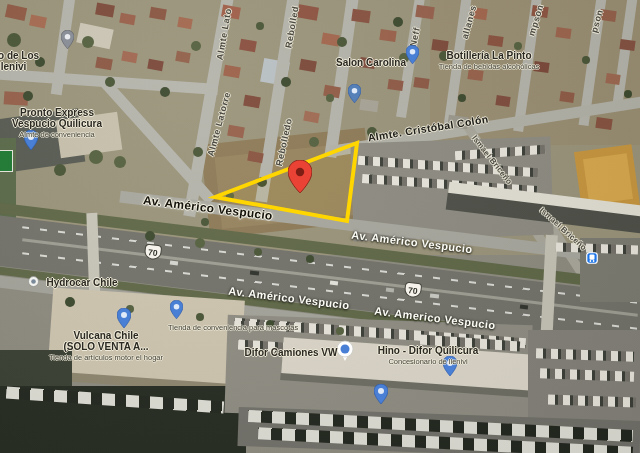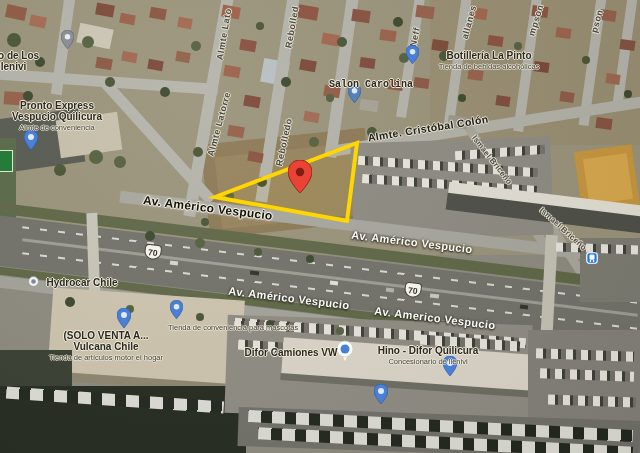--- a/index.html
+++ b/index.html
@@ -240,33 +240,33 @@
     <div class="t">o de Los</div>
     <div class="t">llenivi</div>
   </div>
   <div class="pin" style="left:61px;top:30px;">
     <svg width="13" height="19" viewBox="0 0 14 20">
         <path d="M7 0C3.1 0 0 3.1 0 7c0 5.2 7 13 7 13s7-7.8 7-13C14 3.1 10.9 0 7 0z" fill="#8a8f98" stroke="#5b5f66" stroke-width=".7"></path>
         <circle cx="7" cy="7" r="3" fill="#e8eaee"></circle>
       </svg>
   </div>
 
-  <div class="poi" style="left:57px;top:116px;">
+  <div class="poi" style="left:57px;top:123px;">
     <div class="t">Pronto Express</div>
     <div class="t">Vespucio Quilicura</div>
     <div class="s">Almte de conveniencia</div>
   </div>
   <div class="pin" style="left:24px;top:130px;">
     <svg width="14" height="20" viewBox="0 0 14 20">
         <path d="M7 0C3.1 0 0 3.1 0 7c0 5.2 7 13 7 13s7-7.8 7-13C14 3.1 10.9 0 7 0z" fill="#4a7fd6" stroke="#2d5aa8" stroke-width=".7"></path>
         <circle cx="7" cy="7" r="3" fill="#dfe9f8"></circle>
       </svg>
   </div>
 
-  <div class="poi" style="left:371px;top:84px;font-family:Liberation Mono, monospace;">
+  <div class="poi" style="left:371px;top:62px;">
     <div class="t">Salon Carolina</div>
   </div>
   <div class="pin" style="left:348px;top:84px;">
     <svg width="13" height="19" viewBox="0 0 14 20">
         <path d="M7 0C3.1 0 0 3.1 0 7c0 5.2 7 13 7 13s7-7.8 7-13C14 3.1 10.9 0 7 0z" fill="#5580b8" stroke="#2d5aa8" stroke-width=".7"></path>
         <circle cx="7" cy="7" r="3" fill="#dfe9f8"></circle>
       </svg>
   </div>
 
   <div class="poi" style="left:489px;top:60px;">
@@ -284,22 +284,22 @@
     <div class="t">Hydrocar Chile</div>
   </div>
   <div class="pin" style="left:28px;top:276px;">
     <svg width="11" height="11" viewBox="0 0 11 11">
         <circle cx="5.5" cy="5.5" r="5" fill="#f2f2ee" stroke="#8f938f" stroke-width=".8"></circle>
         <circle cx="5.5" cy="5.5" r="2.3" fill="#7a8a99"></circle>
       </svg>
   </div>
 
   <div class="poi" style="left:106px;top:346px;">
+    <div class="t">Vulcana Chile</div>
     <div class="t">(SOLO VENTA A...</div>
-    <div class="t">Vulcana Chile</div>
     <div class="s">Tienda de artículos motor el hogar</div>
   </div>
   <div class="pin" style="left:117px;top:308px;">
     <svg width="14" height="20" viewBox="0 0 14 20">
         <path d="M7 0C3.1 0 0 3.1 0 7c0 5.2 7 13 7 13s7-7.8 7-13C14 3.1 10.9 0 7 0z" fill="#4a7fd6" stroke="#2d5aa8" stroke-width=".7"></path>
         <circle cx="7" cy="7" r="3" fill="#dfe9f8"></circle>
       </svg>
   </div>
 
   <div class="poi poi-left" style="left:168px;top:322px;">

